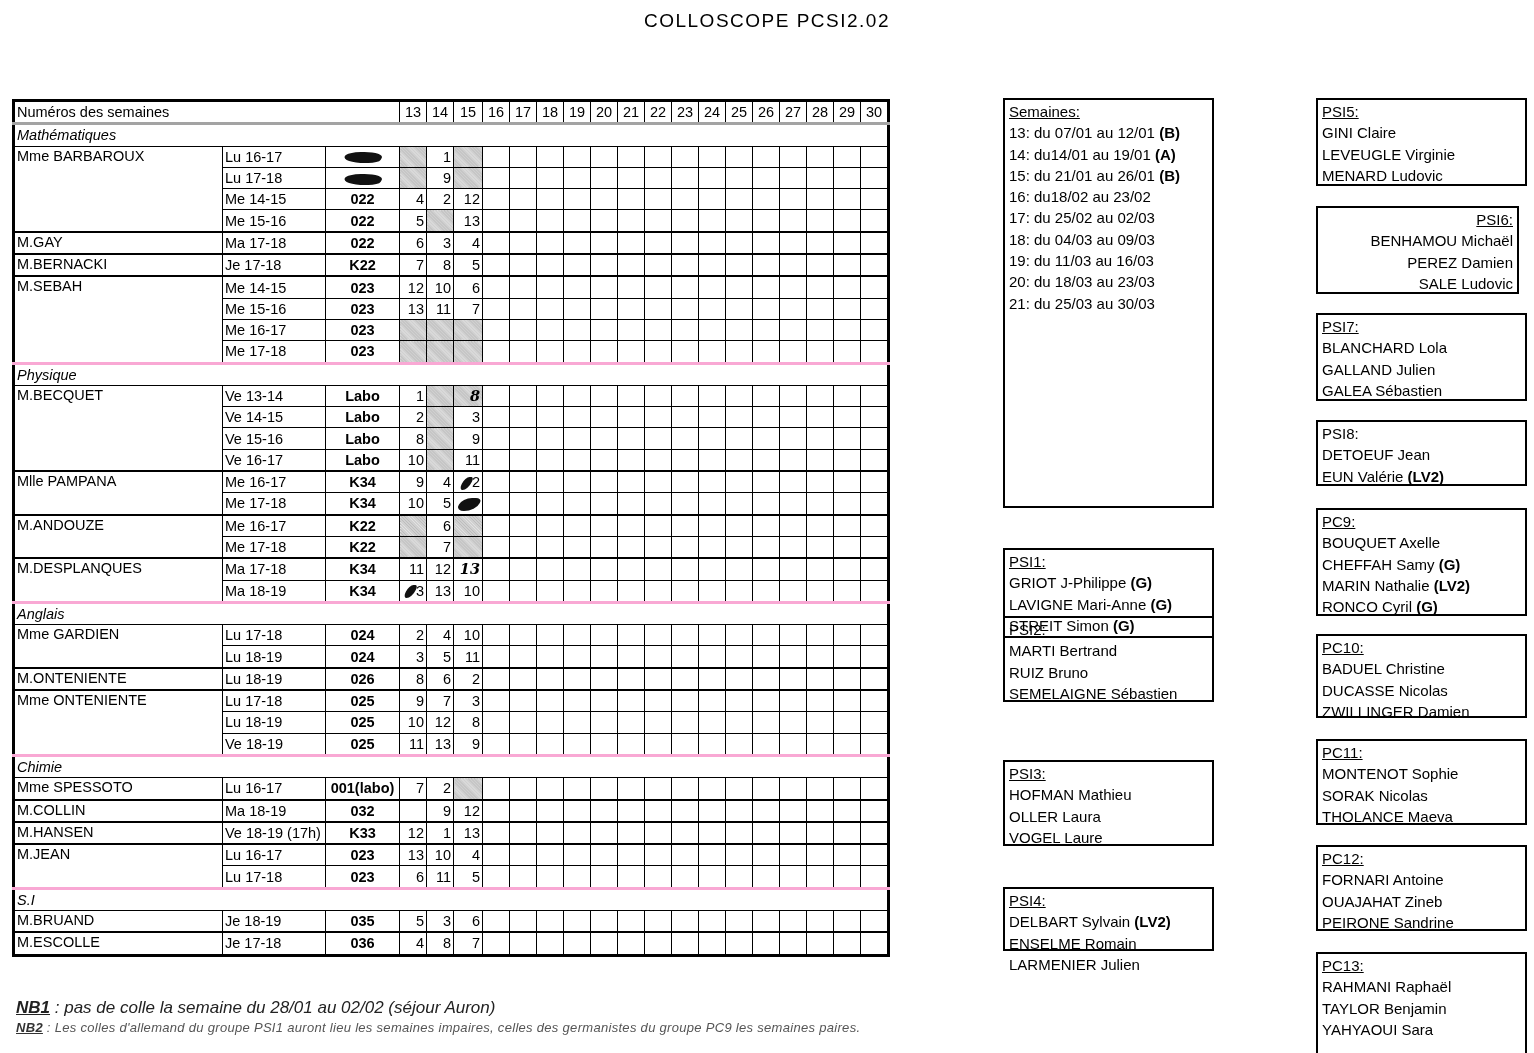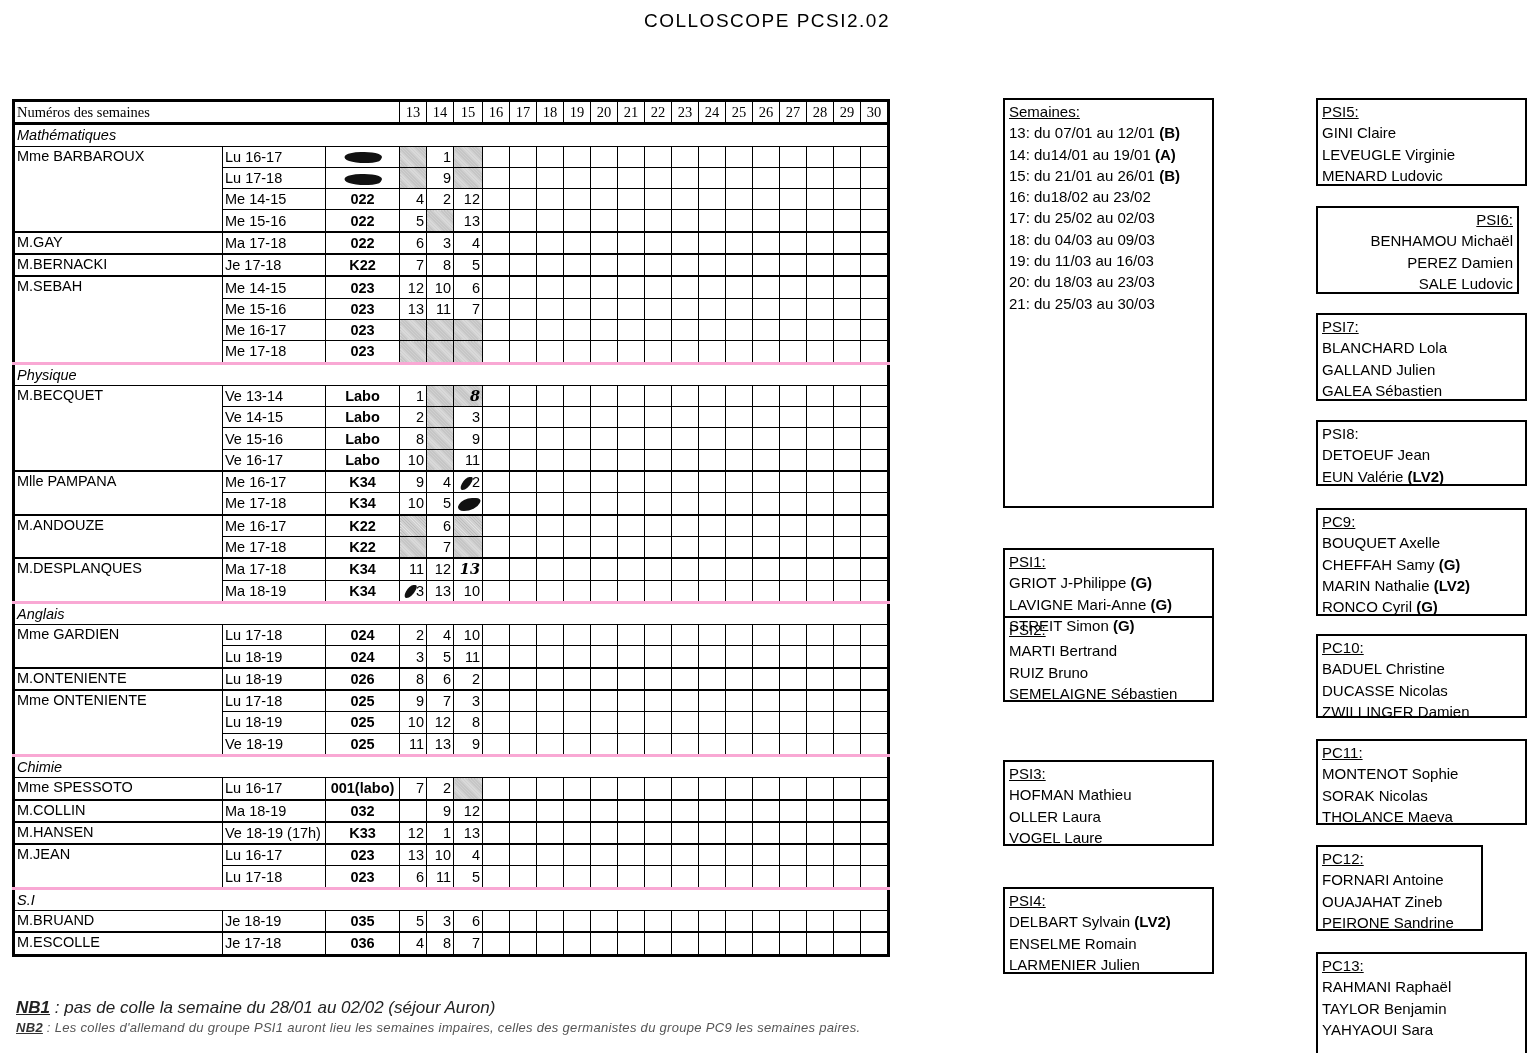--- a/index.html
+++ b/index.html
@@ -6,21 +6,21 @@
   body{width:1534px;height:1053px;position:relative;overflow:hidden;font-family:"Liberation Sans",sans-serif;color:#000;}
   .title{position:absolute;left:0;width:1534px;top:10px;text-align:center;font-size:19px;letter-spacing:1.5px;}
   table.grid{position:absolute;left:12px;top:99px;border-collapse:collapse;border:3px solid #000;table-layout:fixed;}
   table.grid td{border:1px solid #000;height:20.3px;padding:0 2px;font-size:14.5px;line-height:18px;white-space:nowrap;overflow:hidden;}
   table.grid td.name{width:203px;border-right:1px solid #000;}
   table.grid td.slot{width:98px;}
   table.grid td.room{width:69px;text-align:center;font-weight:bold;}
   table.grid td.wk{width:24px;text-align:right;padding:0 2px 0 0;}
   table.grid td.wk.w15{width:26px;}
   table.grid td.wk.sh{background:repeating-linear-gradient(45deg,#bdbdbd 0 1px,#e2e2e2 1px 2px);}
-  table.grid tr.hdr td{border-bottom:3px solid #000000;font-family:Liberation Serif, serif;}
+  table.grid tr.hdr td{border-bottom:3px solid #a3a3a3;}
   table.grid tr.hdr td.wk{text-align:center;padding:0;}
   table.grid tr.subj td{font-style:italic;border-top:3px solid #f9a8d4;}
   table.grid tr.teach-start td{border-top:2px solid #000;}
   .hand{font-style:italic;font-family:"DejaVu Serif",serif;font-weight:bold;}
   .box{position:absolute;border:2px solid #000;font-size:15px;line-height:21.3px;padding:1px 4px;box-sizing:border-box;}
   .box .hd{text-decoration:underline;}
   .box .hd.plain{text-decoration:none;}
   .box b{font-weight:bold;}
   .notes{position:absolute;left:16px;top:998px;font-style:italic;}
   .nb1{font-size:17px;color:#222;}
@@ -827,39 +827,39 @@
       <div><span>16: du18/02 au 23/02</span></div>
       <div><span>17: du 25/02 au 02/03</span></div>
       <div><span>18: du 04/03 au 09/03</span></div>
       <div><span>19: du 11/03 au 16/03</span></div>
       <div><span>20: du 18/03 au 23/03</span></div>
       <div><span>21: du 25/03 au 30/03</span></div>
     </div>
 </div>
 
 <div id="groups">
-    <div class="box" style="left: 1003px; top: 548px; width: 211px; height: 70px;">
+    <div class="box" style="left: 1003px; top: 548px; width: 211px; height: 90px;">
       <div class="hd">PSI1:</div>
       <div><span>GRIOT J-Philippe</span> <b>(G)</b></div>
       <div><span>LAVIGNE Mari-Anne</span> <b>(G)</b></div>
       <div><span>STREIT Simon</span> <b>(G)</b></div>
     </div>
     <div class="box" style="left: 1003px; top: 616px; width: 211px; height: 86px;">
       <div class="hd">PSI2:</div>
       <div><span>MARTI Bertrand</span></div>
       <div><span>RUIZ Bruno</span></div>
       <div><span>SEMELAIGNE Sébastien</span></div>
     </div>
     <div class="box" style="left: 1003px; top: 760px; width: 211px; height: 86px;">
       <div class="hd">PSI3:</div>
       <div><span>HOFMAN Mathieu</span></div>
       <div><span>OLLER Laura</span></div>
       <div><span>VOGEL Laure</span></div>
     </div>
-    <div class="box" style="left: 1003px; top: 887px; width: 211px; height: 87px;">
+    <div class="box" style="left: 1003px; top: 887px; width: 211px; height: 64px;">
       <div class="hd">PSI4:</div>
       <div><span>DELBART Sylvain</span> <b>(LV2)</b></div>
       <div><span>ENSELME Romain</span></div>
       <div><span>LARMENIER Julien</span></div>
     </div>
     <div class="box" style="left: 1316px; top: 98px; width: 211px; height: 88px;">
       <div class="hd">PSI5:</div>
       <div><span>GINI Claire</span></div>
       <div><span>LEVEUGLE Virginie</span></div>
       <div><span>MENARD Ludovic</span></div>
@@ -893,21 +893,21 @@
       <div><span>BADUEL Christine</span></div>
       <div><span>DUCASSE Nicolas</span></div>
       <div><span>ZWILLINGER Damien</span></div>
     </div>
     <div class="box" style="left: 1316px; top: 739px; width: 211px; height: 86px;">
       <div class="hd">PC11:</div>
       <div><span>MONTENOT Sophie</span></div>
       <div><span>SORAK Nicolas</span></div>
       <div><span>THOLANCE Maeva</span></div>
     </div>
-    <div class="box" style="left: 1316px; top: 845px; width: 167px; height: 86px;">
+    <div class="box" style="left: 1316px; top: 845px; width: 211px; height: 86px;">
       <div class="hd">PC12:</div>
       <div><span>FORNARI Antoine</span></div>
       <div><span>OUAJAHAT Zineb</span></div>
       <div><span>PEIRONE Sandrine</span></div>
     </div>
     <div class="box" style="left: 1316px; top: 952px; width: 211px; height: 106px;">
       <div class="hd">PC13:</div>
       <div><span>RAHMANI Raphaël</span></div>
       <div><span>TAYLOR Benjamin</span></div>
       <div><span>YAHYAOUI Sara</span></div>

